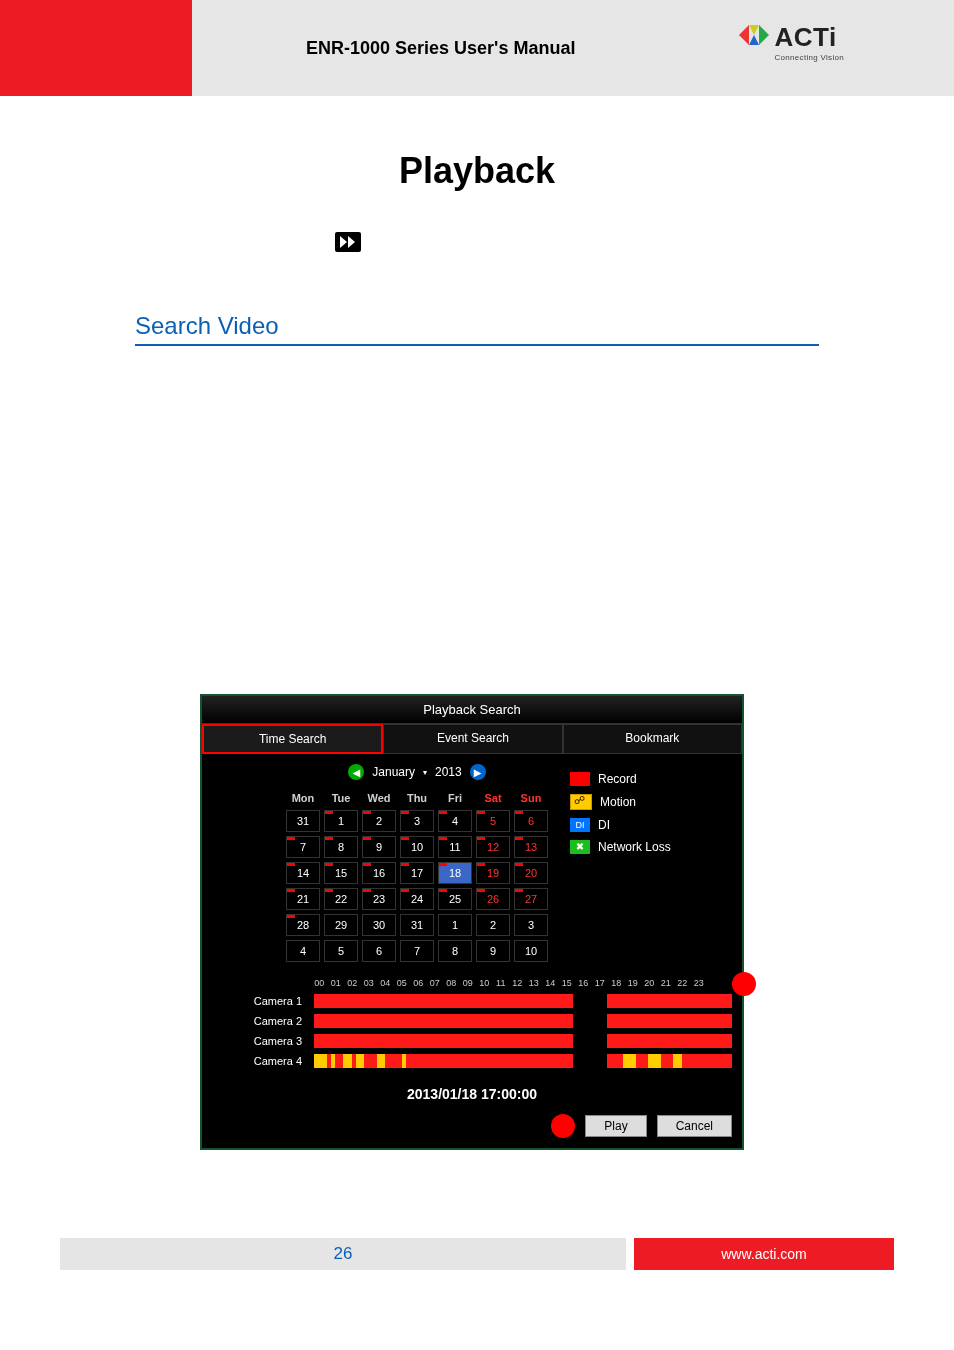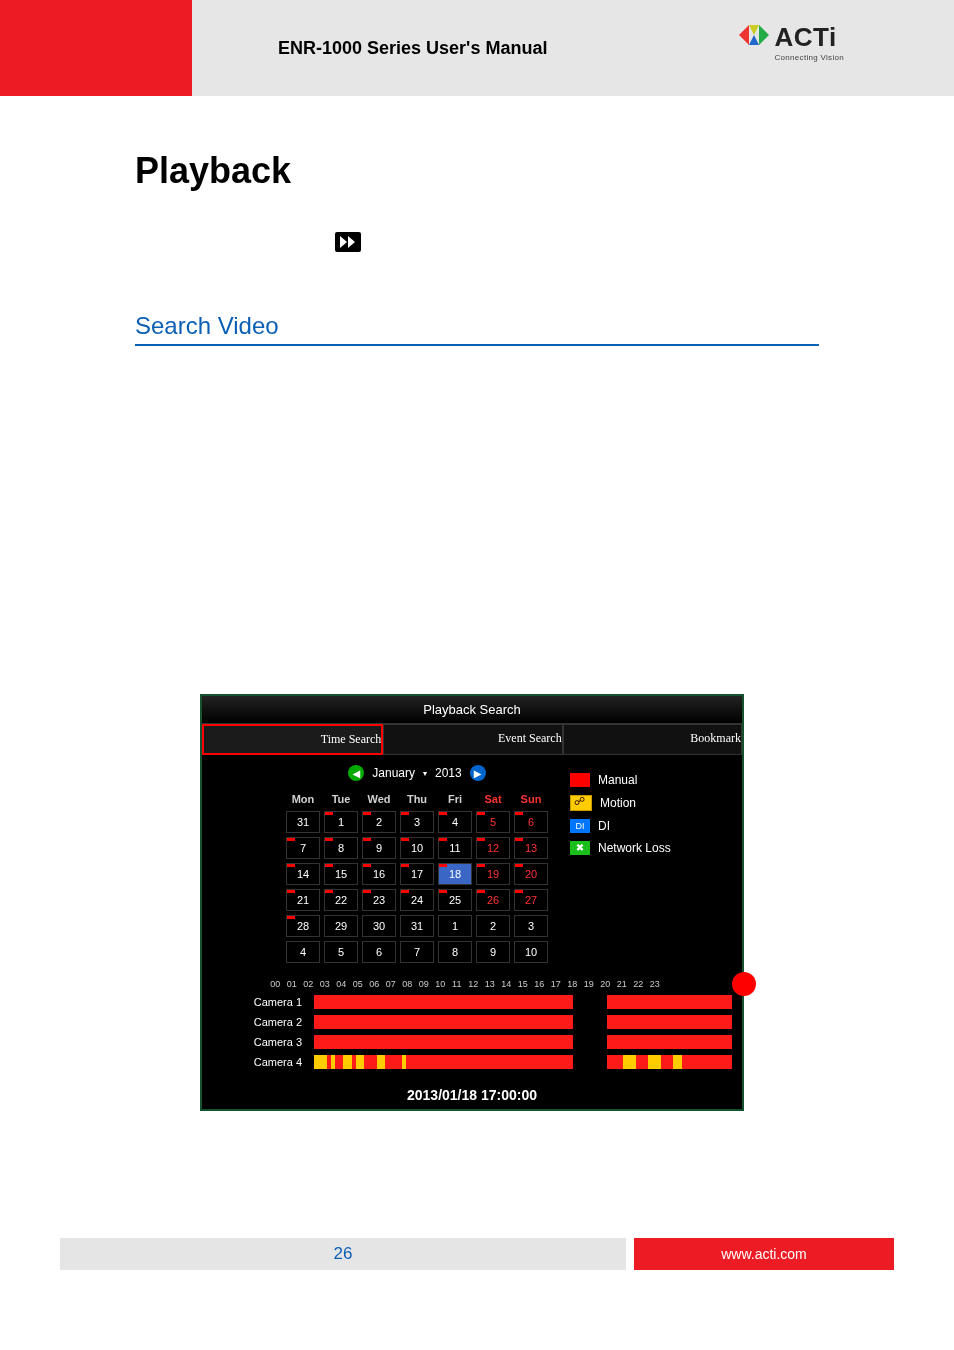--- a/index.html
+++ b/index.html
@@ -1,34 +1,34 @@
 <!DOCTYPE html>
 <html><head>
 <meta charset="utf-8">
 <style>
   html,body{margin:0;padding:0;background:#fff;font-family:"Segoe UI",Arial,sans-serif;color:#000;}
   .page{width:954px;height:1350px;position:relative;background:#fff;}
   .hdr{position:absolute;left:0;top:0;right:0;height:96px;}
   .hdr-red{position:absolute;left:0;top:0;width:192px;height:96px;background:#ed1c24;}
   .hdr-grey{position:absolute;left:192px;top:0;right:0;height:96px;background:#e6e6e6;display:flex;align-items:center;}
-  .hdr-title{font-weight:700;font-size:18px;color:#000;margin-left:86px;}
+  .hdr-title{font-weight:700;font-size:18px;color:#000;margin-left:114px;}
   .logo{position:absolute;right:110px;top:22px;display:flex;align-items:flex-start;gap:6px;}
   .logo-txt{font-weight:800;font-size:26px;color:#222;letter-spacing:.5px;}
   .logo-sub{font-size:8px;color:#444;letter-spacing:.3px;}
   .content{position:absolute;left:135px;right:135px;top:130px;}
-  h1{font-size:36px;font-weight:800;margin:20px 0 40px 0;}
+  h1{font-size:36px;font-weight:800;margin:20px 0 40px 0;text-align:center;}
   .ffwd{display:inline-flex;align-items:center;justify-content:center;width:26px;height:20px;background:#000;border-radius:2px;color:#fff;font-size:10px;margin-left:200px;}
   .ffwd svg{width:16px;height:12px;}
   h2{font-size:24px;font-weight:400;color:#0b5fb5;margin:60px 0 4px 0;}
   .rule{border:none;border-top:2px solid #0b5fb5;margin:0 0 30px 0;}
   
   .panel{position:absolute;left:200px;top:694px;width:540px;background:#000;color:#fff;font-size:12px;border:2px solid #14532d;}
   .p-title{background:linear-gradient(#222,#000);text-align:center;padding:6px 0;border-bottom:1px solid #333;font-size:13px;}
   .tabs{display:flex;}
-  .tab{flex:1;text-align:right;padding:6px 0;border:1px solid #333;background:#111;font-family:Liberation Serif, serif;}
+  .tab{flex:1;text-align:center;padding:6px 0;border:1px solid #333;background:#111;}
   .tab.active{border:2px solid #ff0000;background:#1b1b1b;}
   .cal-wrap{display:flex;}
   .cal{padding:8px 10px 10px 10px;}
   .month-row{display:flex;align-items:center;gap:8px;justify-content:center;padding:2px 0 6px 0;}
   .arrow{width:16px;height:16px;border-radius:50%;display:inline-flex;align-items:center;justify-content:center;font-size:10px;}
   .arrow.left{background:#0a0;color:#fff;}
   .arrow.right{background:#06c;color:#fff;}
   table.cal-t{border-collapse:separate;border-spacing:4px;}
   table.cal-t th{color:#d0d0d0;font-weight:700;font-size:11px;padding:2px 4px;}
   table.cal-t th.wknd{color:#ff3333;}
@@ -37,21 +37,21 @@
   table.cal-t td.wknd{color:#ff3333;}
   table.cal-t td.sel{background:#3a66c5;color:#fff;}
   .legend{padding:10px 8px;font-size:12px;}
   .lg{display:flex;align-items:center;gap:8px;margin:8px 0;}
   .sw{width:20px;height:14px;display:inline-block;}
   .sw.rec{background:#ff0000;}
   .sw.mot{background:#ffcc00;border:1px solid #c90;position:relative;}
   .sw.mot::after{content:"☍";position:absolute;left:3px;top:-1px;font-size:11px;color:#200;}
   .sw.di{background:#0075ff;color:#fff;font-size:9px;text-align:center;line-height:14px;}
   .sw.nl{background:#1bbf1b;color:#fff;font-size:10px;text-align:center;line-height:14px;}
-  .ticks{display:flex;padding:2px 0 2px 66px;gap:2px;}
+  .ticks{display:flex;padding:2px 0 2px 110px;gap:2px;}
   .tick{font-size:9px;color:#ccc;width:14.5px;text-align:center;}
   .rows{padding:0 0 8px 0;}
   .row{display:flex;align-items:center;height:18px;margin:2px 0;}
   .row-label{width:100px;text-align:right;padding-right:12px;font-size:11px;}
   .bar{position:relative;height:14px;flex:1;margin-right:10px;}
   .seg{position:absolute;top:0;height:14px;background:#ff1a1a;}
   .seg.y{background:#ffcc00;}
   .dot-red{position:absolute;width:24px;height:24px;border-radius:50%;background:#ff0000;}
   .ts{text-align:center;padding:6px 0;font-weight:600;font-size:14px;}
   .btns{display:flex;justify-content:flex-end;gap:10px;padding:6px 10px 10px 10px;align-items:center;}
@@ -177,21 +177,21 @@
                 <td class="">8</td>
                 <td class="">9</td>
                 <td class="">10</td>
               </tr>
             </tbody>
           </table>
     </div>
     <div class="legend">
       <div class="lg">
             <span class="sw rec"></span>
-            <span>Manual</span>
+            <span>Record</span>
           </div>
       <div class="lg">
             <span class="sw mot"></span>
             <span>Motion</span>
           </div>
       <div class="lg">
             <span class="sw di">DI</span>
             <span>DI</span>
           </div>
       <div class="lg">
@@ -261,20 +261,25 @@
             <div class="seg y" style="left:10%;width:2%"></div>
             <div class="seg y" style="left:15%;width:2%"></div>
             <div class="seg y" style="left:21%;width:1%"></div>
             <div class="seg y" style="left:74%;width:3%"></div>
             <div class="seg y" style="left:80%;width:3%"></div>
             <div class="seg y" style="left:86%;width:2%"></div>
           </div>
         </div>
       </div>
   <div class="ts">2013/01/18 17:00:00</div>
+  <div class="btns">
+    <div class="dot-red" style="position:relative;"></div>
+    <div class="btn">Play</div>
+    <div class="btn">Cancel</div>
+  </div>
   <div class="dot-red" style="right:-14px;top:276px;"></div>
 </div>
 
 <div class="footer">
   <div class="f-grey">26</div>
   <div class="f-red">www.acti.com</div>
 </div>
 
 </div>
 

